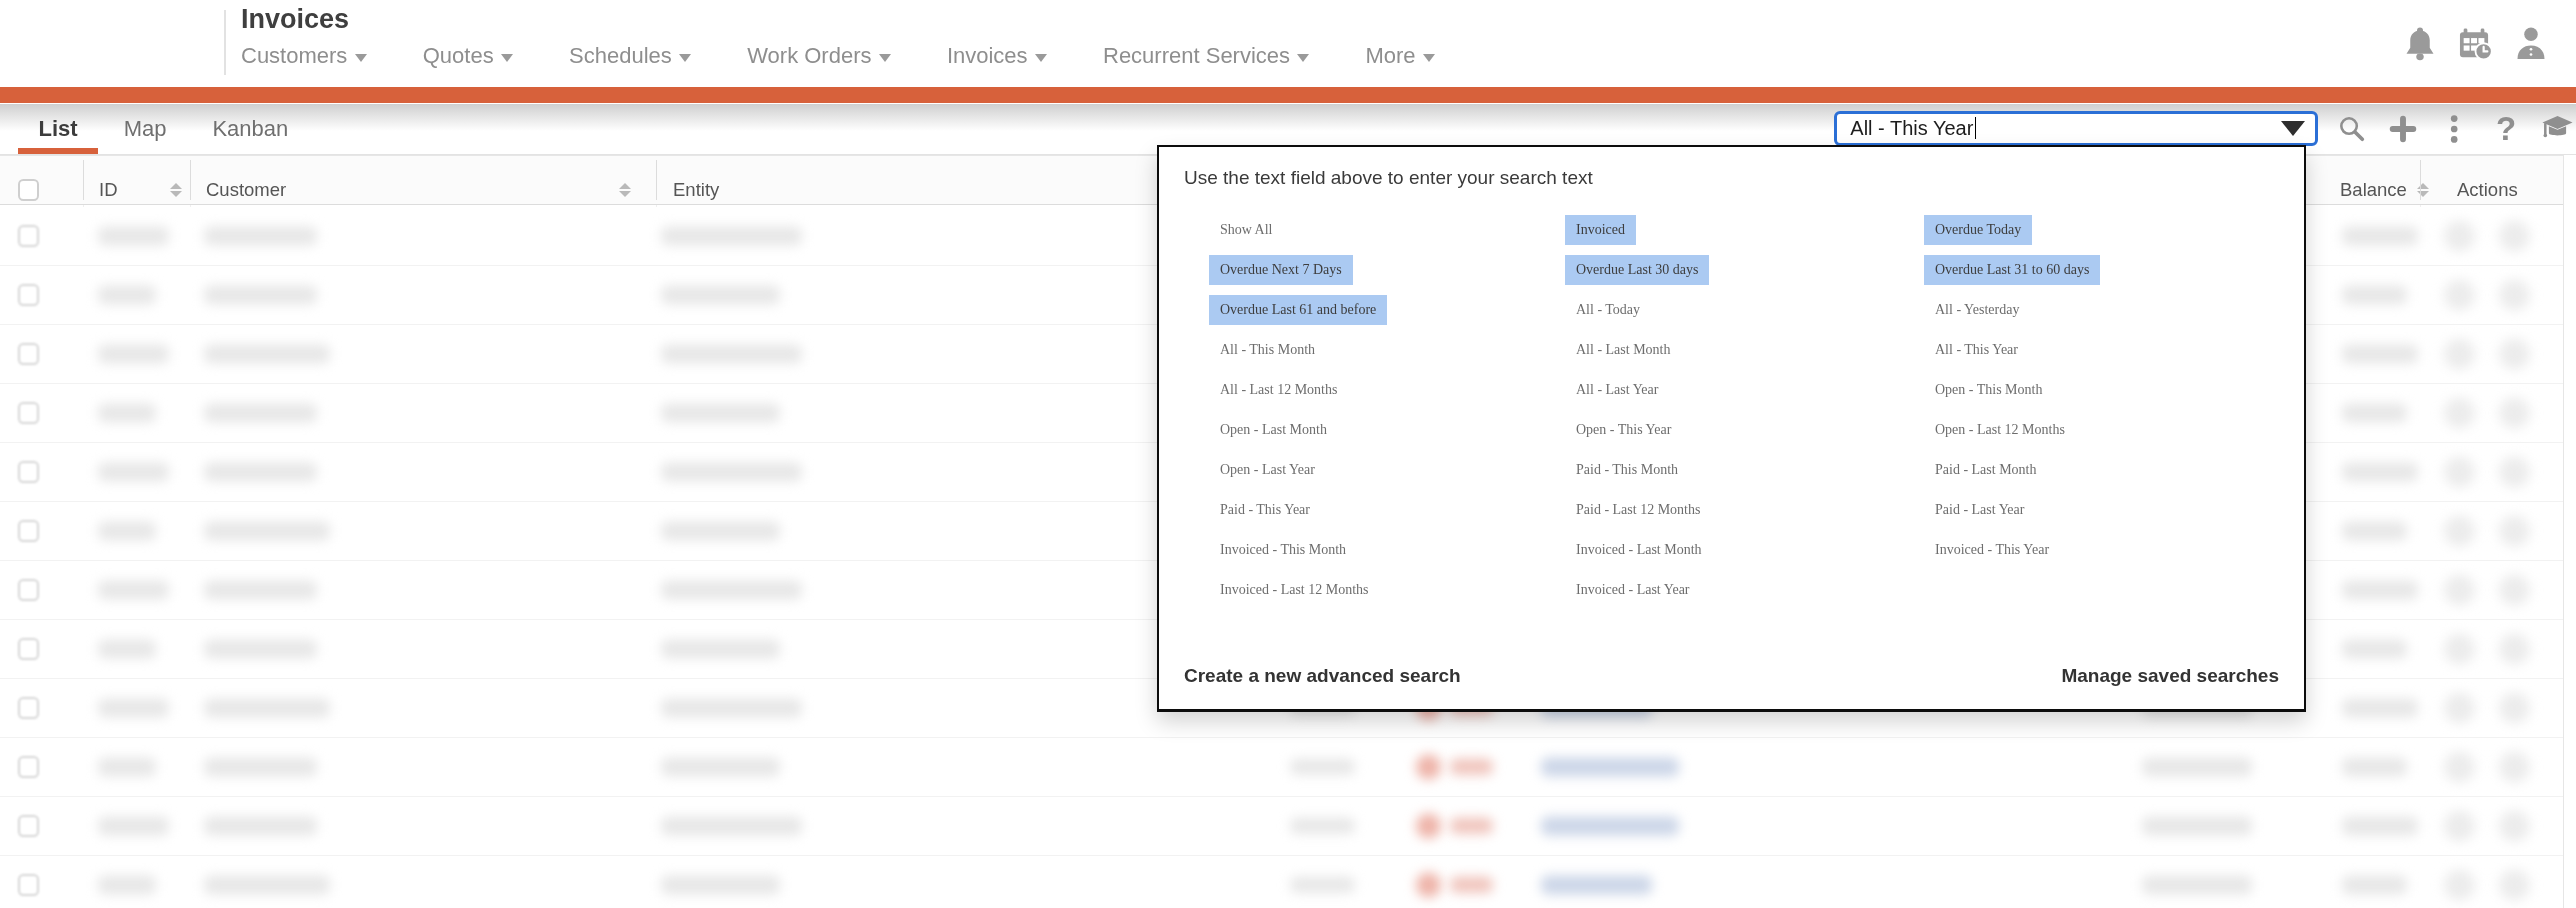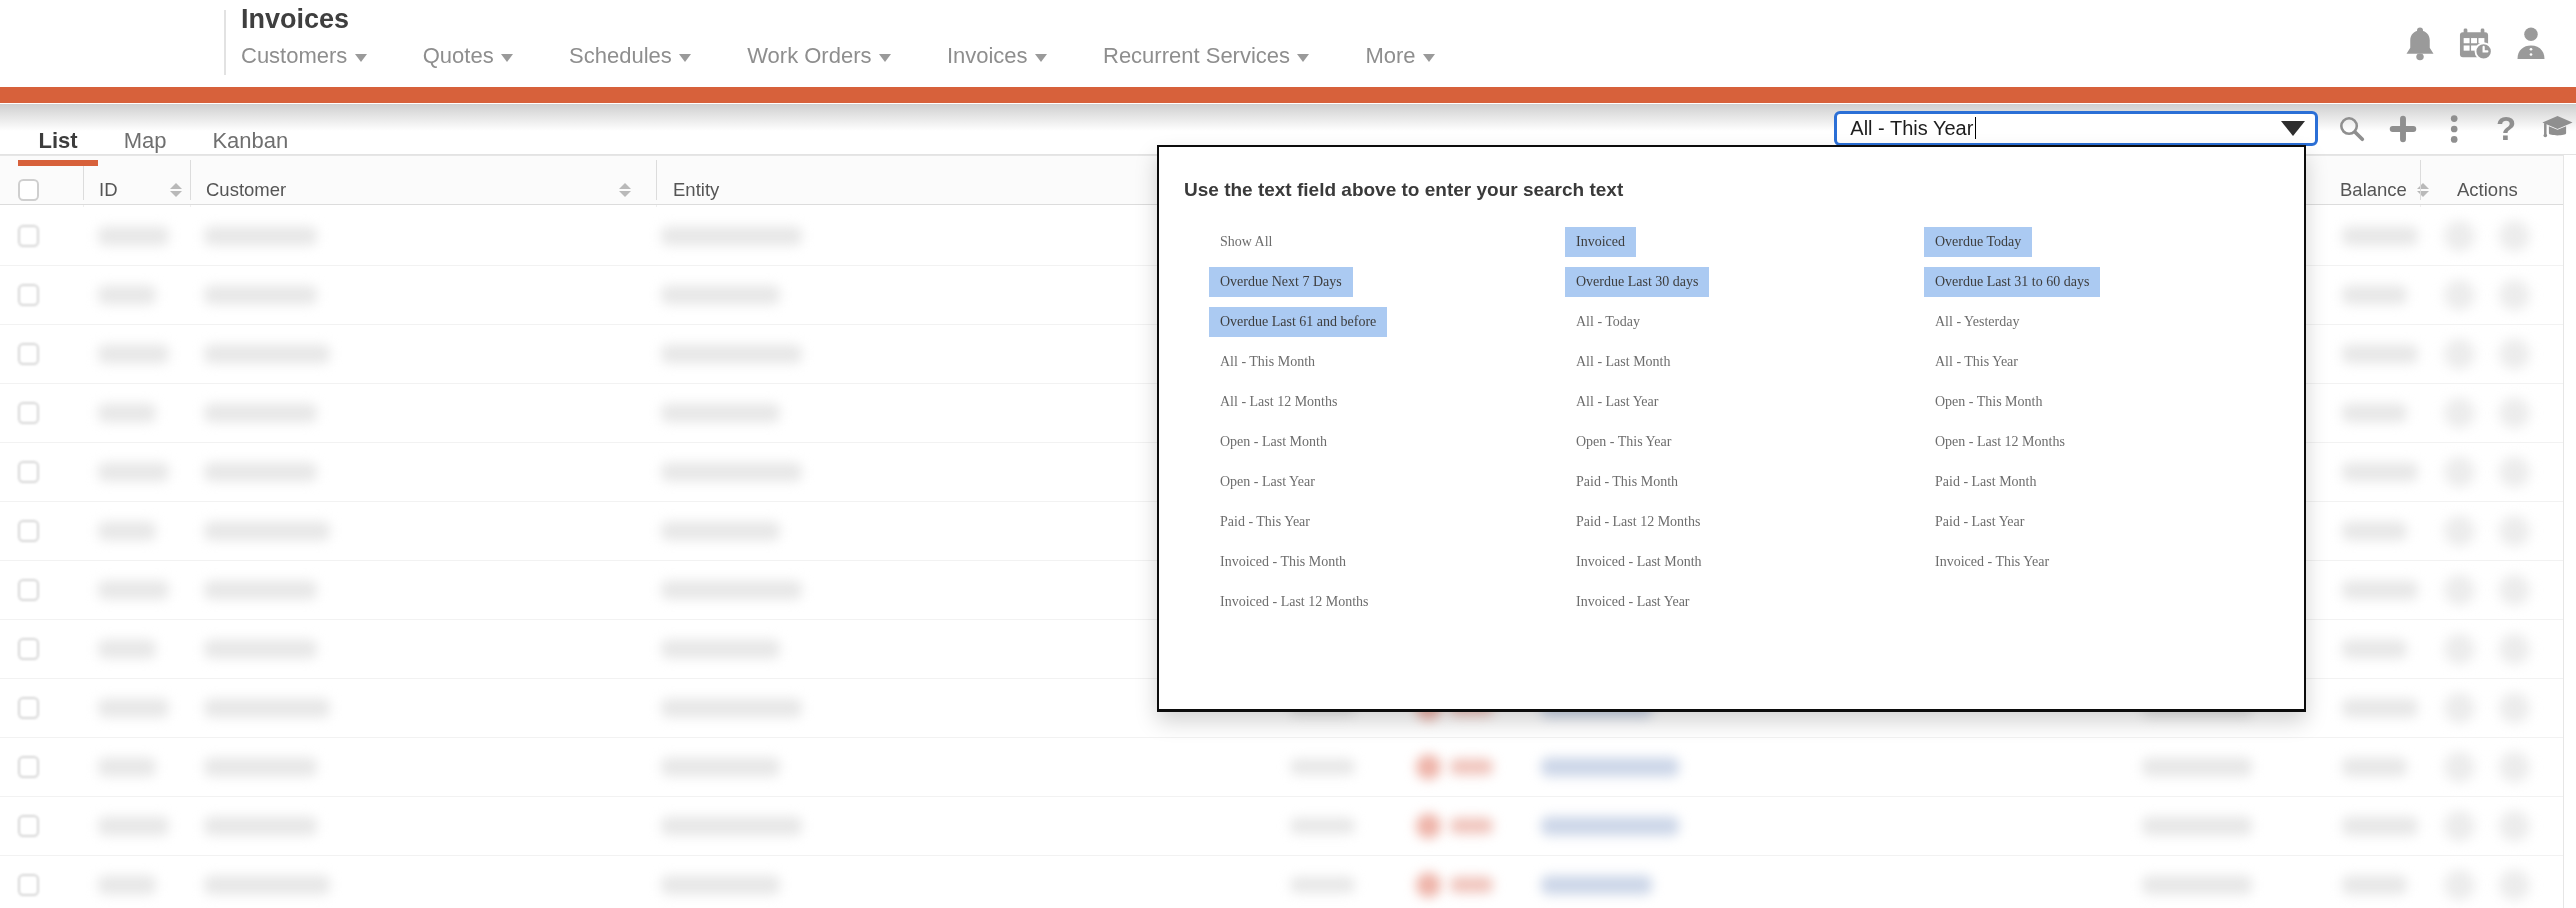--- a/index.html
+++ b/index.html
@@ -18,21 +18,21 @@
   .main-nav { position:absolute; left:241px; top:43px; display:flex; gap:56px; }
   .nav-item { display:flex; align-items:center; gap:7.4px; font-size:22px; color:#8E8E8E; cursor:pointer; }
   .nav-caret { width:0; height:0; border-left:6.7px solid transparent; border-right:6.7px solid transparent; border-top:8.1px solid #9a9a9a; margin-top:3px; }
   .topbar-icons { position:absolute; right:27px; top:0; height:87px; display:flex; align-items:center; gap:19px; }
   .topbar-icons svg { display:block; }
 
   
   .orange-bar { position:absolute; left:0; top:87px; width:100%; height:16.3px; background:#D7613B; }
   .toolbar-strip { position:absolute; left:0; top:104px; width:100%; height:51px; background:linear-gradient(#cfcfcf, #ffffff 27px); border-bottom:1.5px solid #e3e3e3; z-index:10; }
   .tabs { position:absolute; left:37px; top:0; height:100%; display:flex; gap:43px; }
-  .tab { position:relative; height:100%; display:flex; align-items:center; padding:0 1.5px; font-size:22px; color:#6F6F6F; cursor:pointer;margin-top:12px; }
+  .tab { position:relative; height:100%; display:flex; align-items:center; padding:0 1.5px; font-size:22px; color:#6F6F6F; cursor:pointer; }
   .tab.active { color:#3D3D3D; font-weight:700; }
   .tab.active::after { content:""; position:absolute; left:-19px; right:-19px; bottom:0; height:6px; background:#D7613B; }
 
   .search-box { position:absolute; left:1834px; top:6.7px; width:484px; height:35px; background:#fff; border:3px solid #2B6FD6; border-radius:6px; display:flex; align-items:center; padding:0 10.4px 0 13.3px; z-index:50; }
   .search-value { font-size:20px; color:#1d1d1d; white-space:nowrap; }
   .text-caret { display:inline-block; width:1.5px; height:22px; background:#000; margin-left:1.5px; }
   .dd-triangle { margin-left:auto; width:0; height:0; border-left:12px solid transparent; border-right:12px solid transparent; border-top:15.6px solid #2e2e2e; cursor:pointer; }
 
   .toolbar-icons { position:absolute; left:2335px; top:0; height:49px; display:flex; align-items:center; gap:18.5px; z-index:10; }
   .tool-ic { width:33px; height:33px; display:flex; align-items:center; justify-content:center; cursor:pointer; }
@@ -68,21 +68,21 @@
   .blob.act1 { left:2444px; width:31px; height:31px; border-radius:50%; background:#ececec; }
   .blob.act2 { left:2499px; width:31px; height:31px; border-radius:50%; background:#ececec; }
   .t-row:nth-child(2n) .blob.id { width:58px; }
   .t-row:nth-child(3n) .blob.cust { width:126px; }
   .t-row:nth-child(2n) .blob.entity { width:119px; }
   .t-row:nth-child(3n) .blob.link { width:111px; }
   .t-row:nth-child(2n) .blob.bal { width:65px; }
 
   
   .popup { position:absolute; left:1157px; top:145px; width:1149px; height:567px; background:#fff; border:2.2px solid #0c0c0c; border-bottom-width:3.7px; z-index:40; padding:18px 25px; box-shadow:0 10.4px 21px rgba(0,0,0,0.18); }
-  .popup-hint { font-size:19px; font-weight:700; color:#3a3a3a; margin-top:14px; }
+  .popup-hint { font-size:19px; font-weight:400; color:#3a3a3a; margin-top:2px; }
   .popup-select { font-size:19px; font-weight:700; color:#3a3a3a; margin-top:24px; }
   .saved-grid { margin:21px 0 0 36px; display:grid; grid-template-columns:356px 359px auto; grid-auto-rows:40px; align-items:center; justify-items:start; }
   .gitem { font-size:14px; color:#6d6d6d; cursor:pointer; white-space:nowrap; padding:6.7px 11px; margin-left:-11px;font-family:Liberation Serif, serif; }
   .gitem.hl { background:#ABCAF2; color:#3d3d3d; }
   .popup-footer { position:absolute; left:25px; right:25px; bottom:22px; display:flex; justify-content:space-between; }
   .popup-footer .flink { font-size:19px; font-weight:700; color:#333; cursor:pointer; }
 </style>
 </head>
 <body>
 
@@ -448,16 +448,20 @@
       <a class="gitem">Paid - This Year</a>
       <a class="gitem">Paid - Last 12 Months</a>
       <a class="gitem">Paid - Last Year</a>
       <a class="gitem">Invoiced - This Month</a>
       <a class="gitem">Invoiced - Last Month</a>
       <a class="gitem">Invoiced - This Year</a>
       <a class="gitem">Invoiced - Last 12 Months</a>
       <a class="gitem">Invoiced - Last Year</a>
     </div>
 
+    <div class="popup-footer">
+      <a class="flink">Create a new advanced search</a>
+      <a class="flink">Manage saved searches</a>
+    </div>
   </div>
 
 </div>
 
 
 </body></html>

